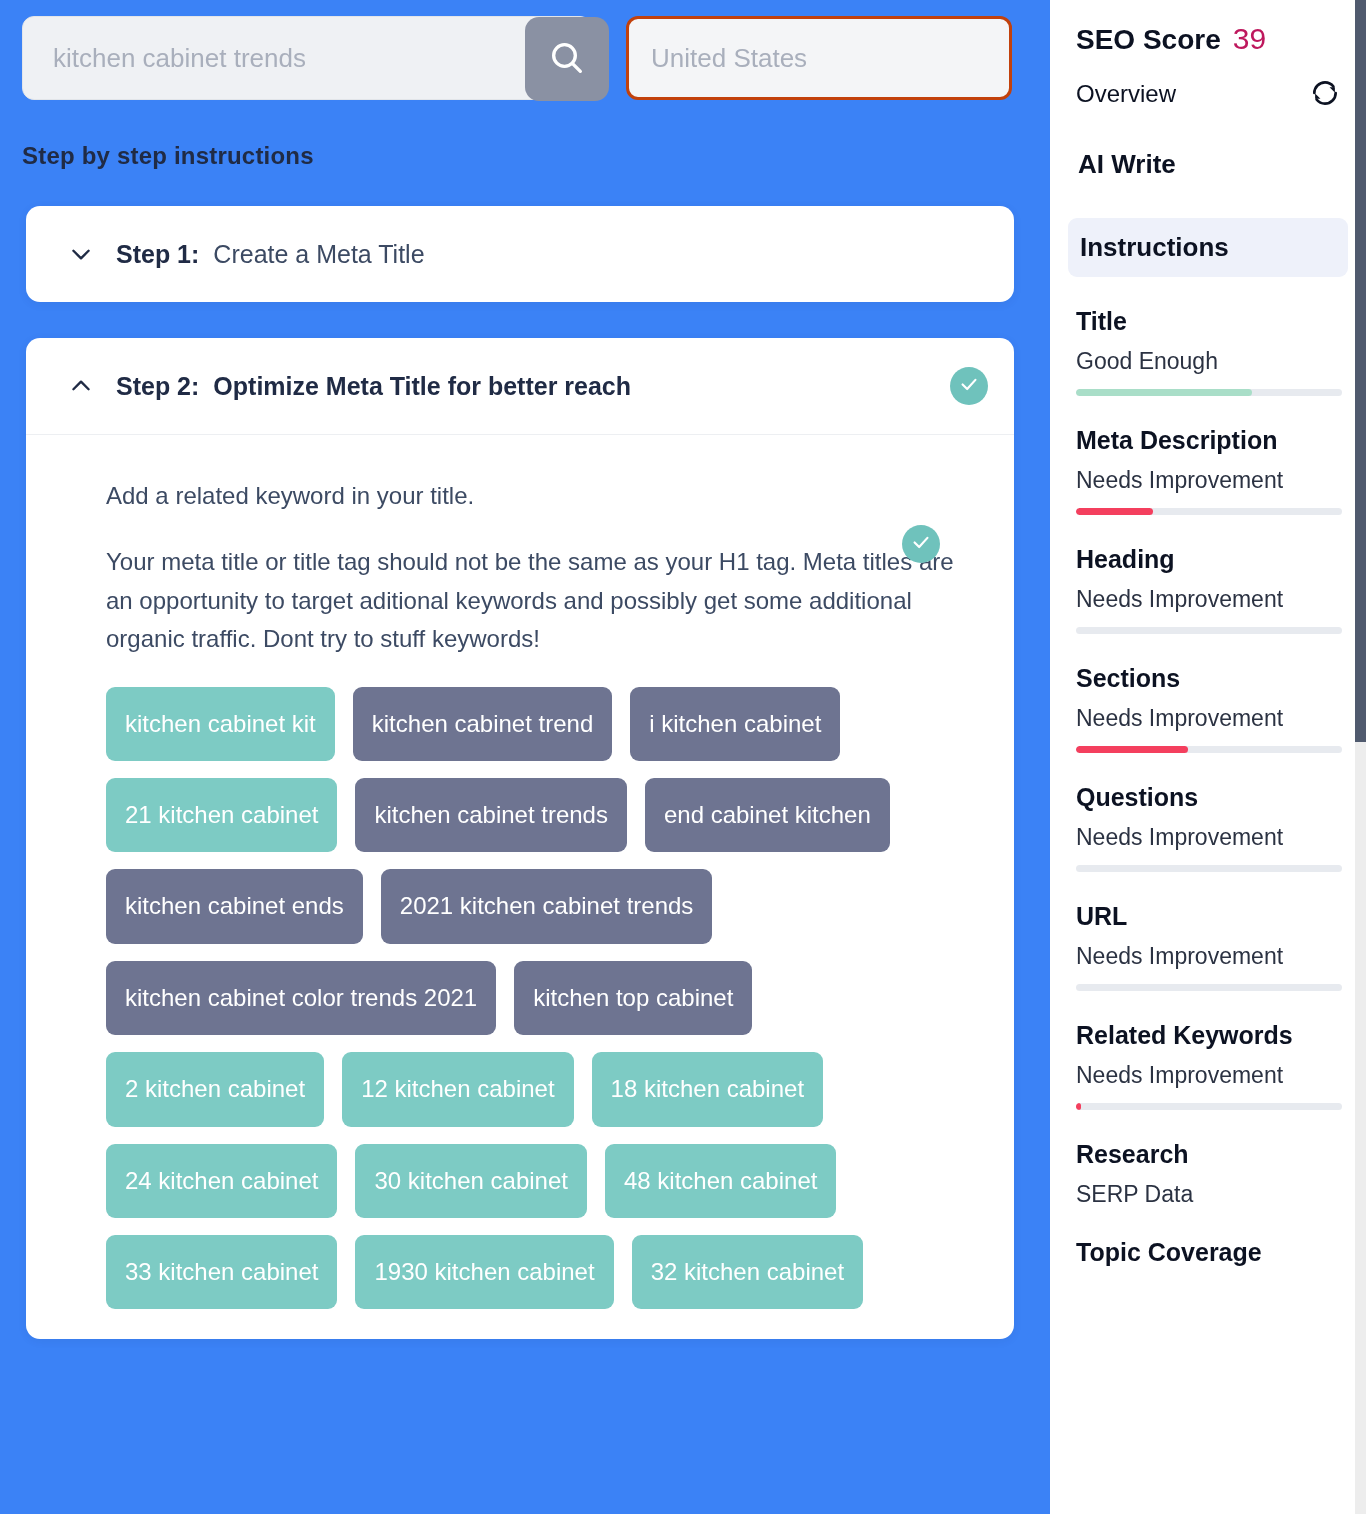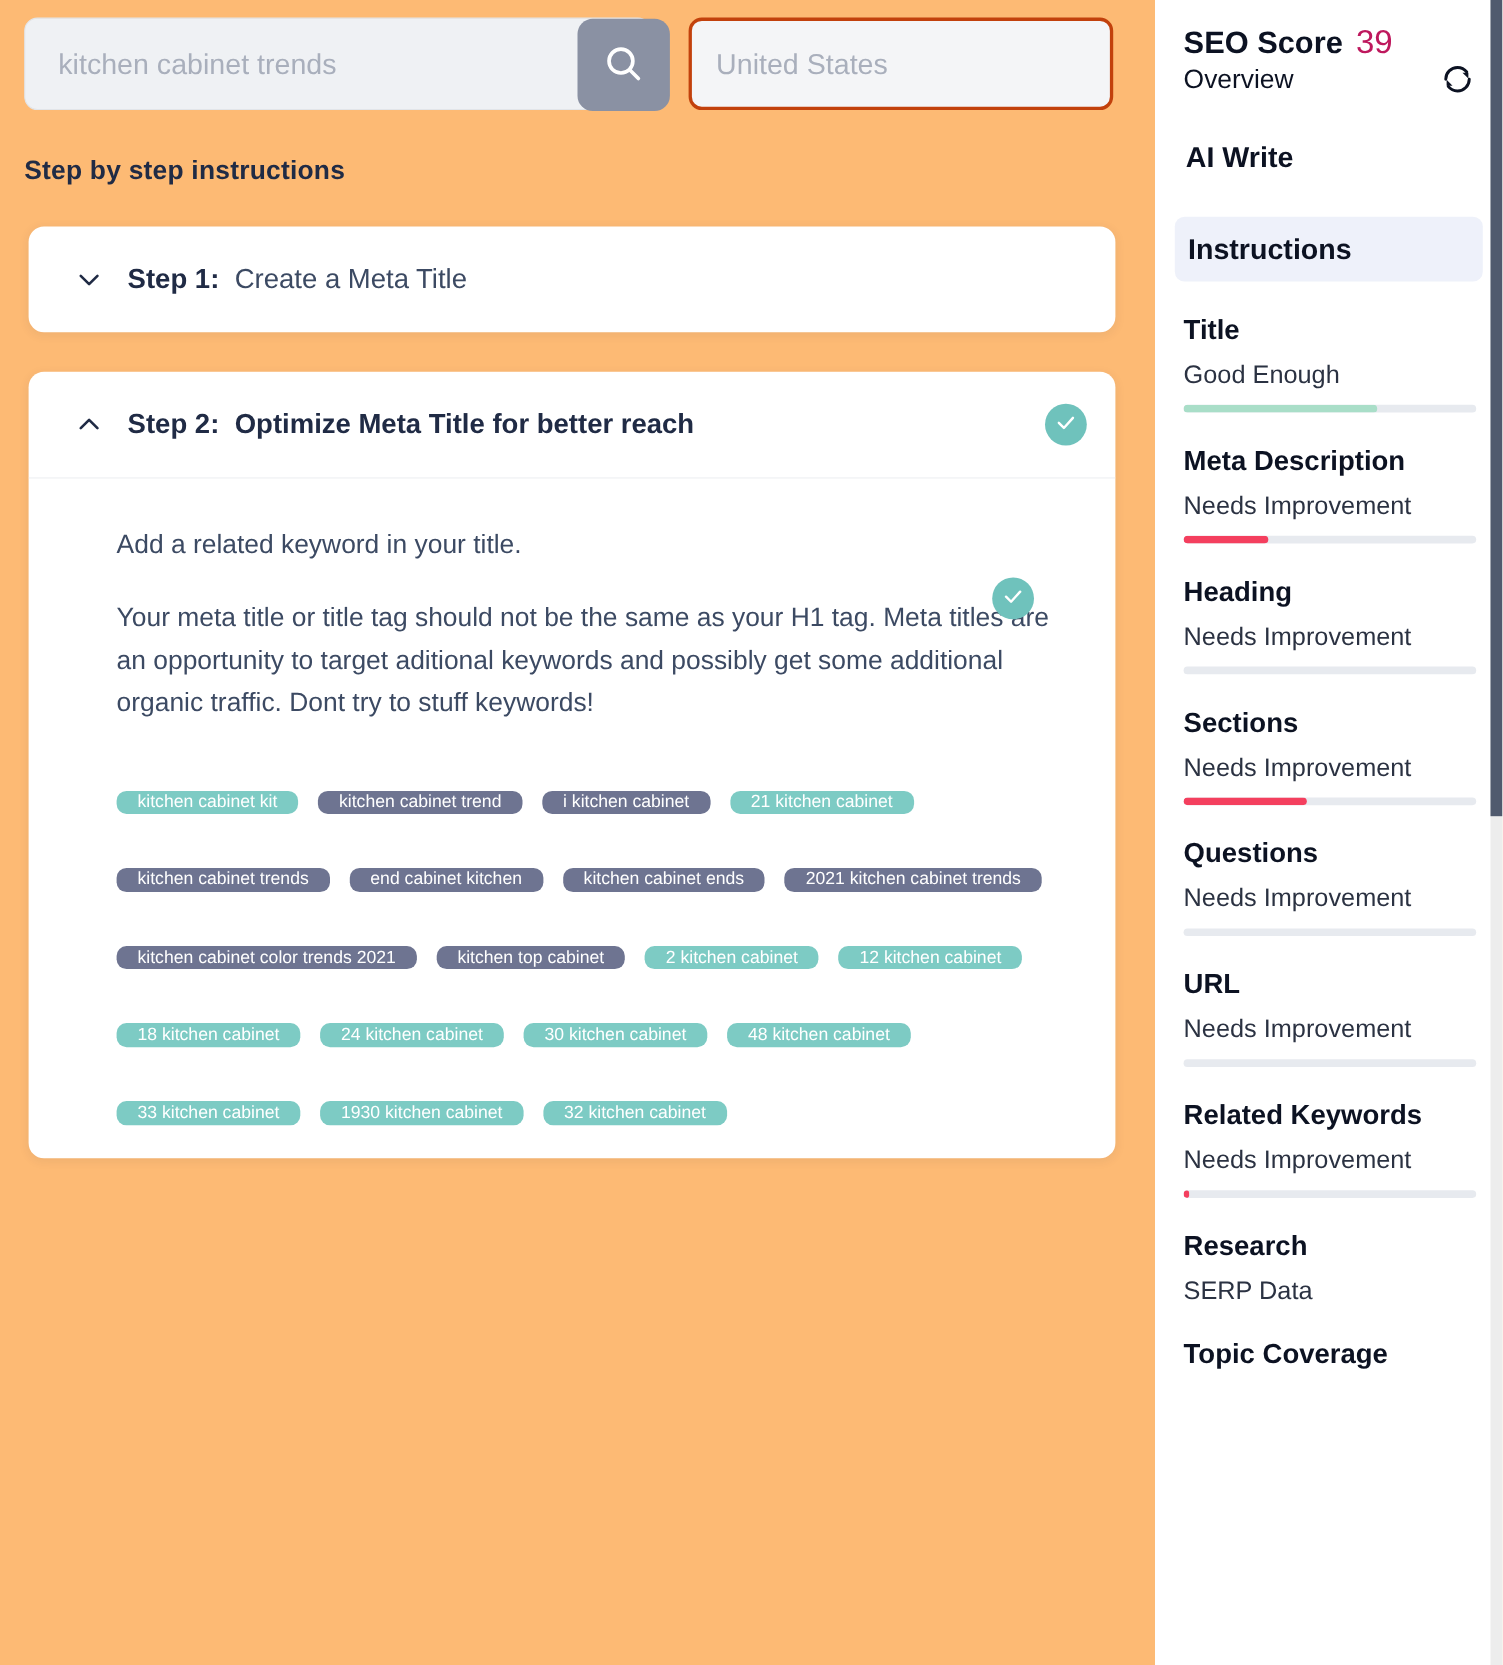--- a/index.html
+++ b/index.html
@@ -7,21 +7,21 @@
     width:1366px; height:1514px;
     background:#F7F8F9;
     font-family:"Liberation Sans", sans-serif;
     overflow:hidden;
   }
   .page { display:flex; width:1366px; height:1514px; }
 
   
   .main {
     width:1050px; height:1514px;
-    background:#fdba74;
+    background:#3b82f6;
     position:relative;
     overflow:hidden;
   }
 
   .searchbar-row {
     display:flex; align-items:flex-start;
     padding:16px 0 0 22px; gap:34px;
   }
   .search-wrap {
     position:relative; width:570px; height:84px;
@@ -97,38 +97,38 @@
     margin-bottom:28px; max-width:850px;
   }
   .inline-check {
     position:absolute; right:74px; top:90px;
     width:38px; height:38px; border-radius:50%;
     background:#6FC2BC;
     display:flex; align-items:center; justify-content:center;
   }
   .chips { display:flex; flex-wrap:wrap; gap:17px 18px; margin-top:20px; max-width:900px; }
   .chip {
-    border-radius:9px; padding:2px 19px;
-    font-size:16px; color:#FFFFFF; cursor:pointer;
-    white-space:nowrap; line-height:1.1;margin-top:32px;
+    border-radius:9px; padding:24px 19px;
+    font-size:24px; color:#FFFFFF; cursor:pointer;
+    white-space:nowrap; line-height:1.1;
   }
   .chip.teal { background:#7DCBC4; }
   .chip.slate { background:#6E7491; }
 
   
   .sidebar {
     width:316px; height:1514px;
     background:#FFFFFF;
     padding:22px 24px 4px 26px;
     position:relative; overflow:hidden;
   }
   .seo-head { display:flex; align-items:baseline; gap:12px; }
   .seo-title { font-size:28px; font-weight:bold; color:#0C1222; }
   .seo-score { font-size:30px; font-weight:normal; color:#be185d; }
-  .seo-sub-row { display:flex; align-items:center; justify-content:space-between; margin-top:0; }
+  .seo-sub-row { display:flex; align-items:center; justify-content:space-between; margin-top:21px; }
   .seo-sub { font-size:24px; color:#0C1222; }
   .refresh-btn { background:none; border:none; cursor:pointer; padding:0; width:34px; height:34px; }
 
   .nav-item {
     font-size:26px; font-weight:bold; color:#0C1222;
     padding:14px 0 14px 2px; margin-top:24px; cursor:pointer;
   }
   .nav-item.active {
     background:#EEF1FA; border-radius:9px;
     padding-left:12px; margin-left:-8px; margin-right:-6px;

